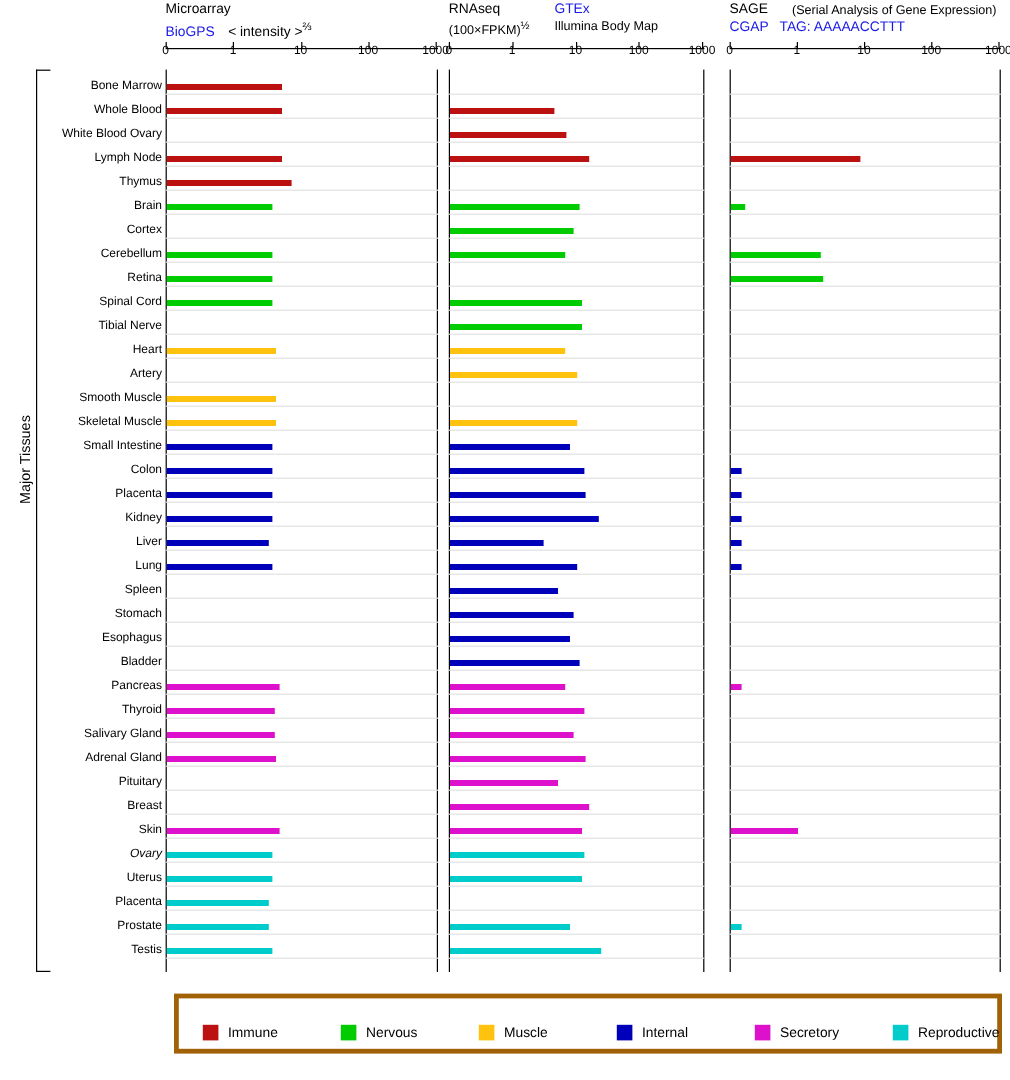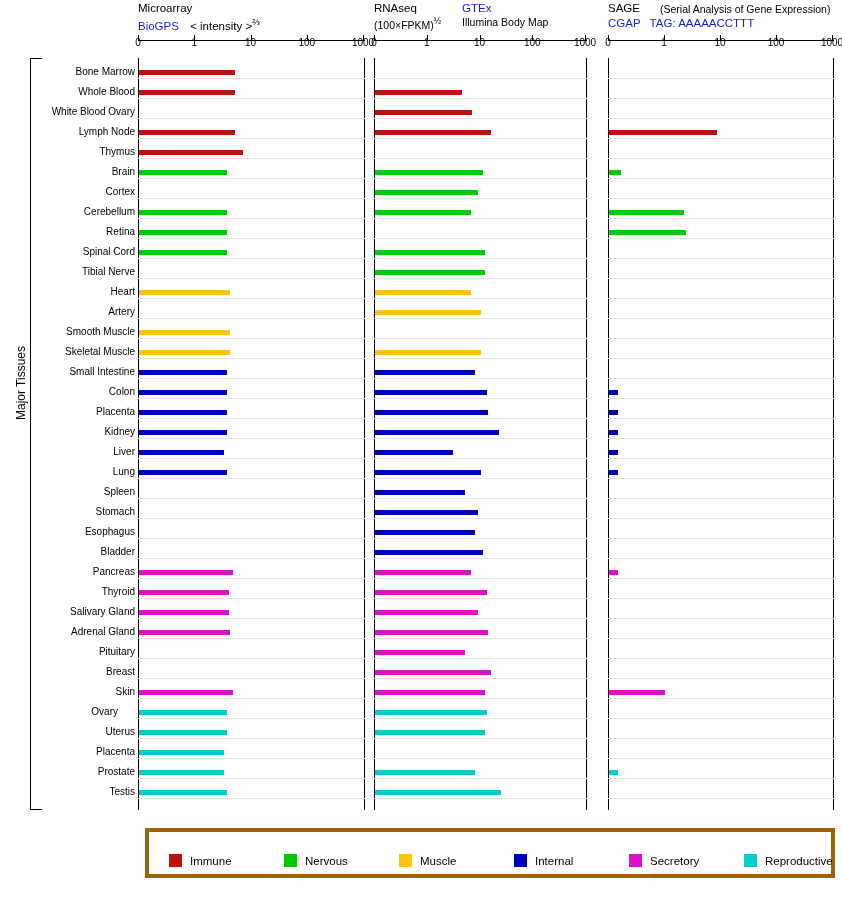--- a/index.html
+++ b/index.html
@@ -132,21 +132,21 @@
     <div class="tlabel" style="left: 40px; width: 95px; top: 506px;">Stomach</div>
     <div class="tlabel" style="left: 40px; width: 95px; top: 526px;">Esophagus</div>
     <div class="tlabel" style="left: 40px; width: 95px; top: 546px;">Bladder</div>
     <div class="tlabel" style="left: 40px; width: 95px; top: 566px;">Pancreas</div>
     <div class="tlabel" style="left: 40px; width: 95px; top: 586px;">Thyroid</div>
     <div class="tlabel" style="left: 40px; width: 95px; top: 606px;">Salivary Gland</div>
     <div class="tlabel" style="left: 40px; width: 95px; top: 626px;">Adrenal Gland</div>
     <div class="tlabel" style="left: 40px; width: 95px; top: 646px;">Pituitary</div>
     <div class="tlabel" style="left: 40px; width: 95px; top: 666px;">Breast</div>
     <div class="tlabel" style="left: 40px; width: 95px; top: 686px;">Skin</div>
-    <div class="tlabel" style="left: 23px; width: 95px; top: 706px;">Ovary</div>
+    <div class="tlabel" style="left: 40px; width: 95px; top: 706px; font-style: italic;">Ovary</div>
     <div class="tlabel" style="left: 40px; width: 95px; top: 726px;">Uterus</div>
     <div class="tlabel" style="left: 40px; width: 95px; top: 746px;">Placenta</div>
     <div class="tlabel" style="left: 40px; width: 95px; top: 766px;">Prostate</div>
     <div class="tlabel" style="left: 40px; width: 95px; top: 786px;">Testis</div>
   </div>
 <div id="bars">
     <div style="position: absolute; height: 1px; background: rgb(226, 226, 226); left: 138px; width: 227px; top: 78px;"></div>
     <div class="bar" style="left: 139px; top: 70px; width: 95.5671px; background: rgb(187, 17, 17);"></div>
     <div style="position: absolute; height: 1px; background: rgb(226, 226, 226); left: 374px; width: 213px; top: 78px;"></div>
     <div style="position: absolute; height: 1px; background: rgb(226, 226, 226); left: 608px; width: 226px; top: 78px;"></div>

